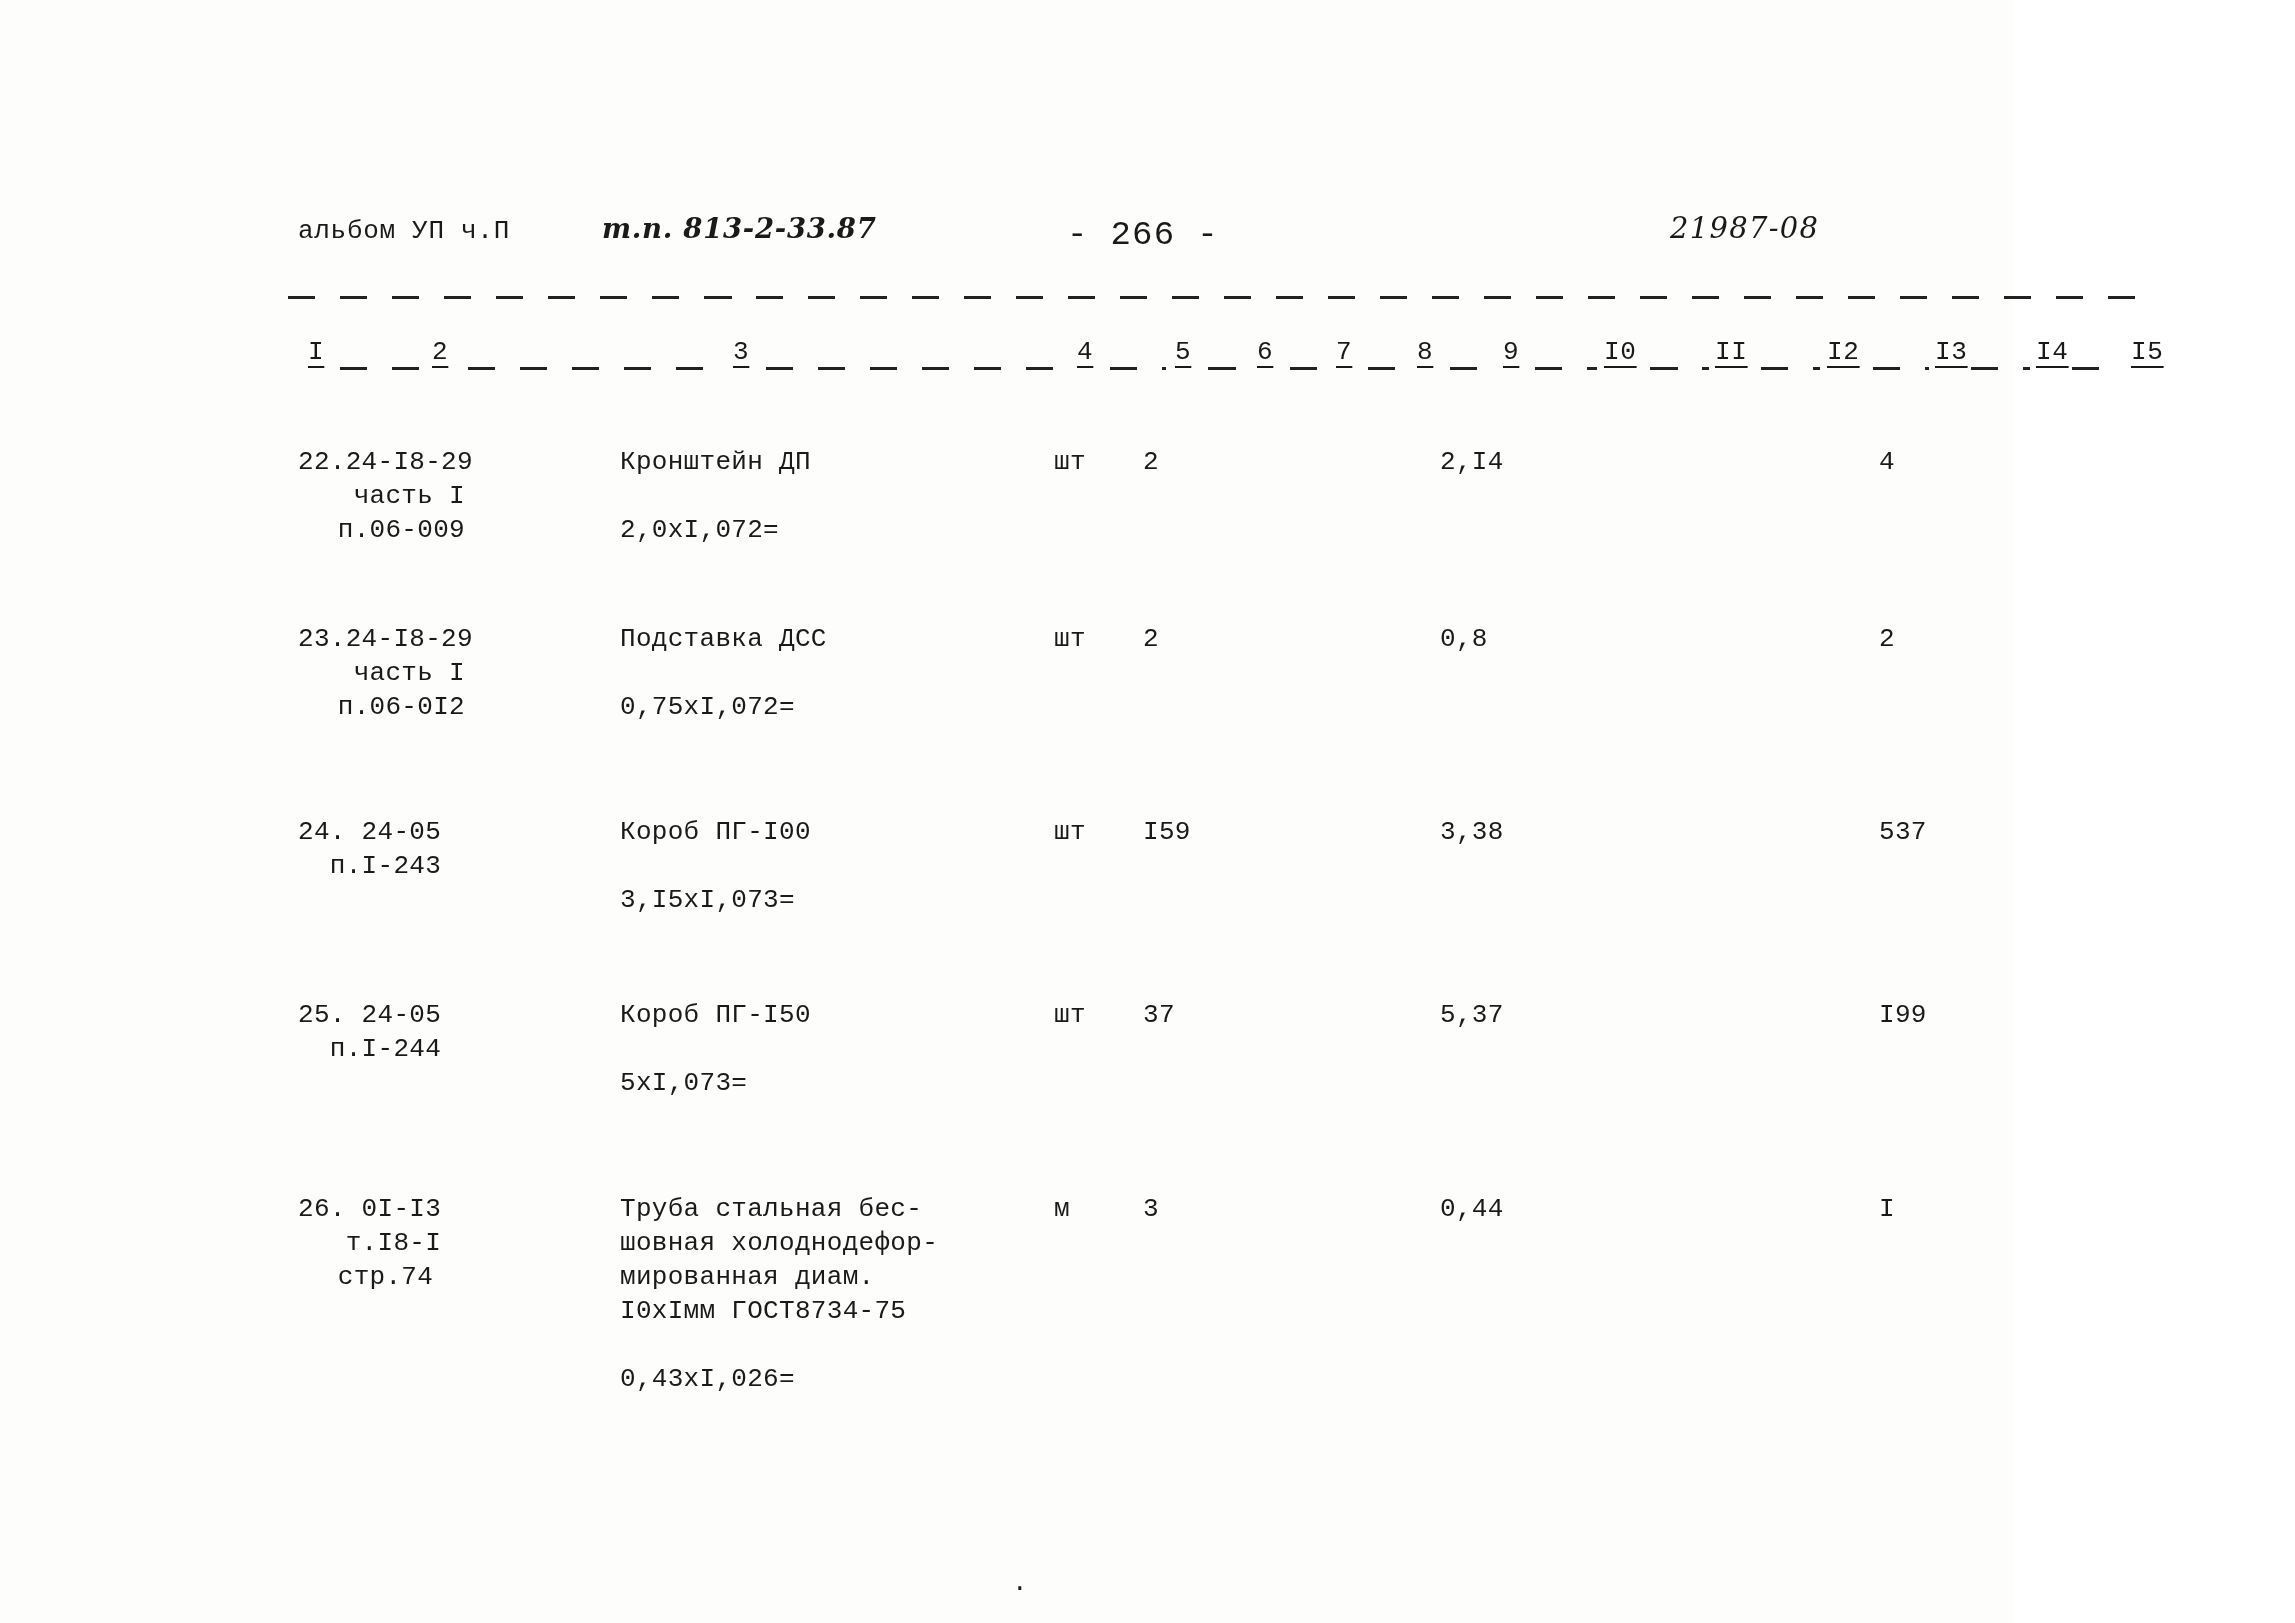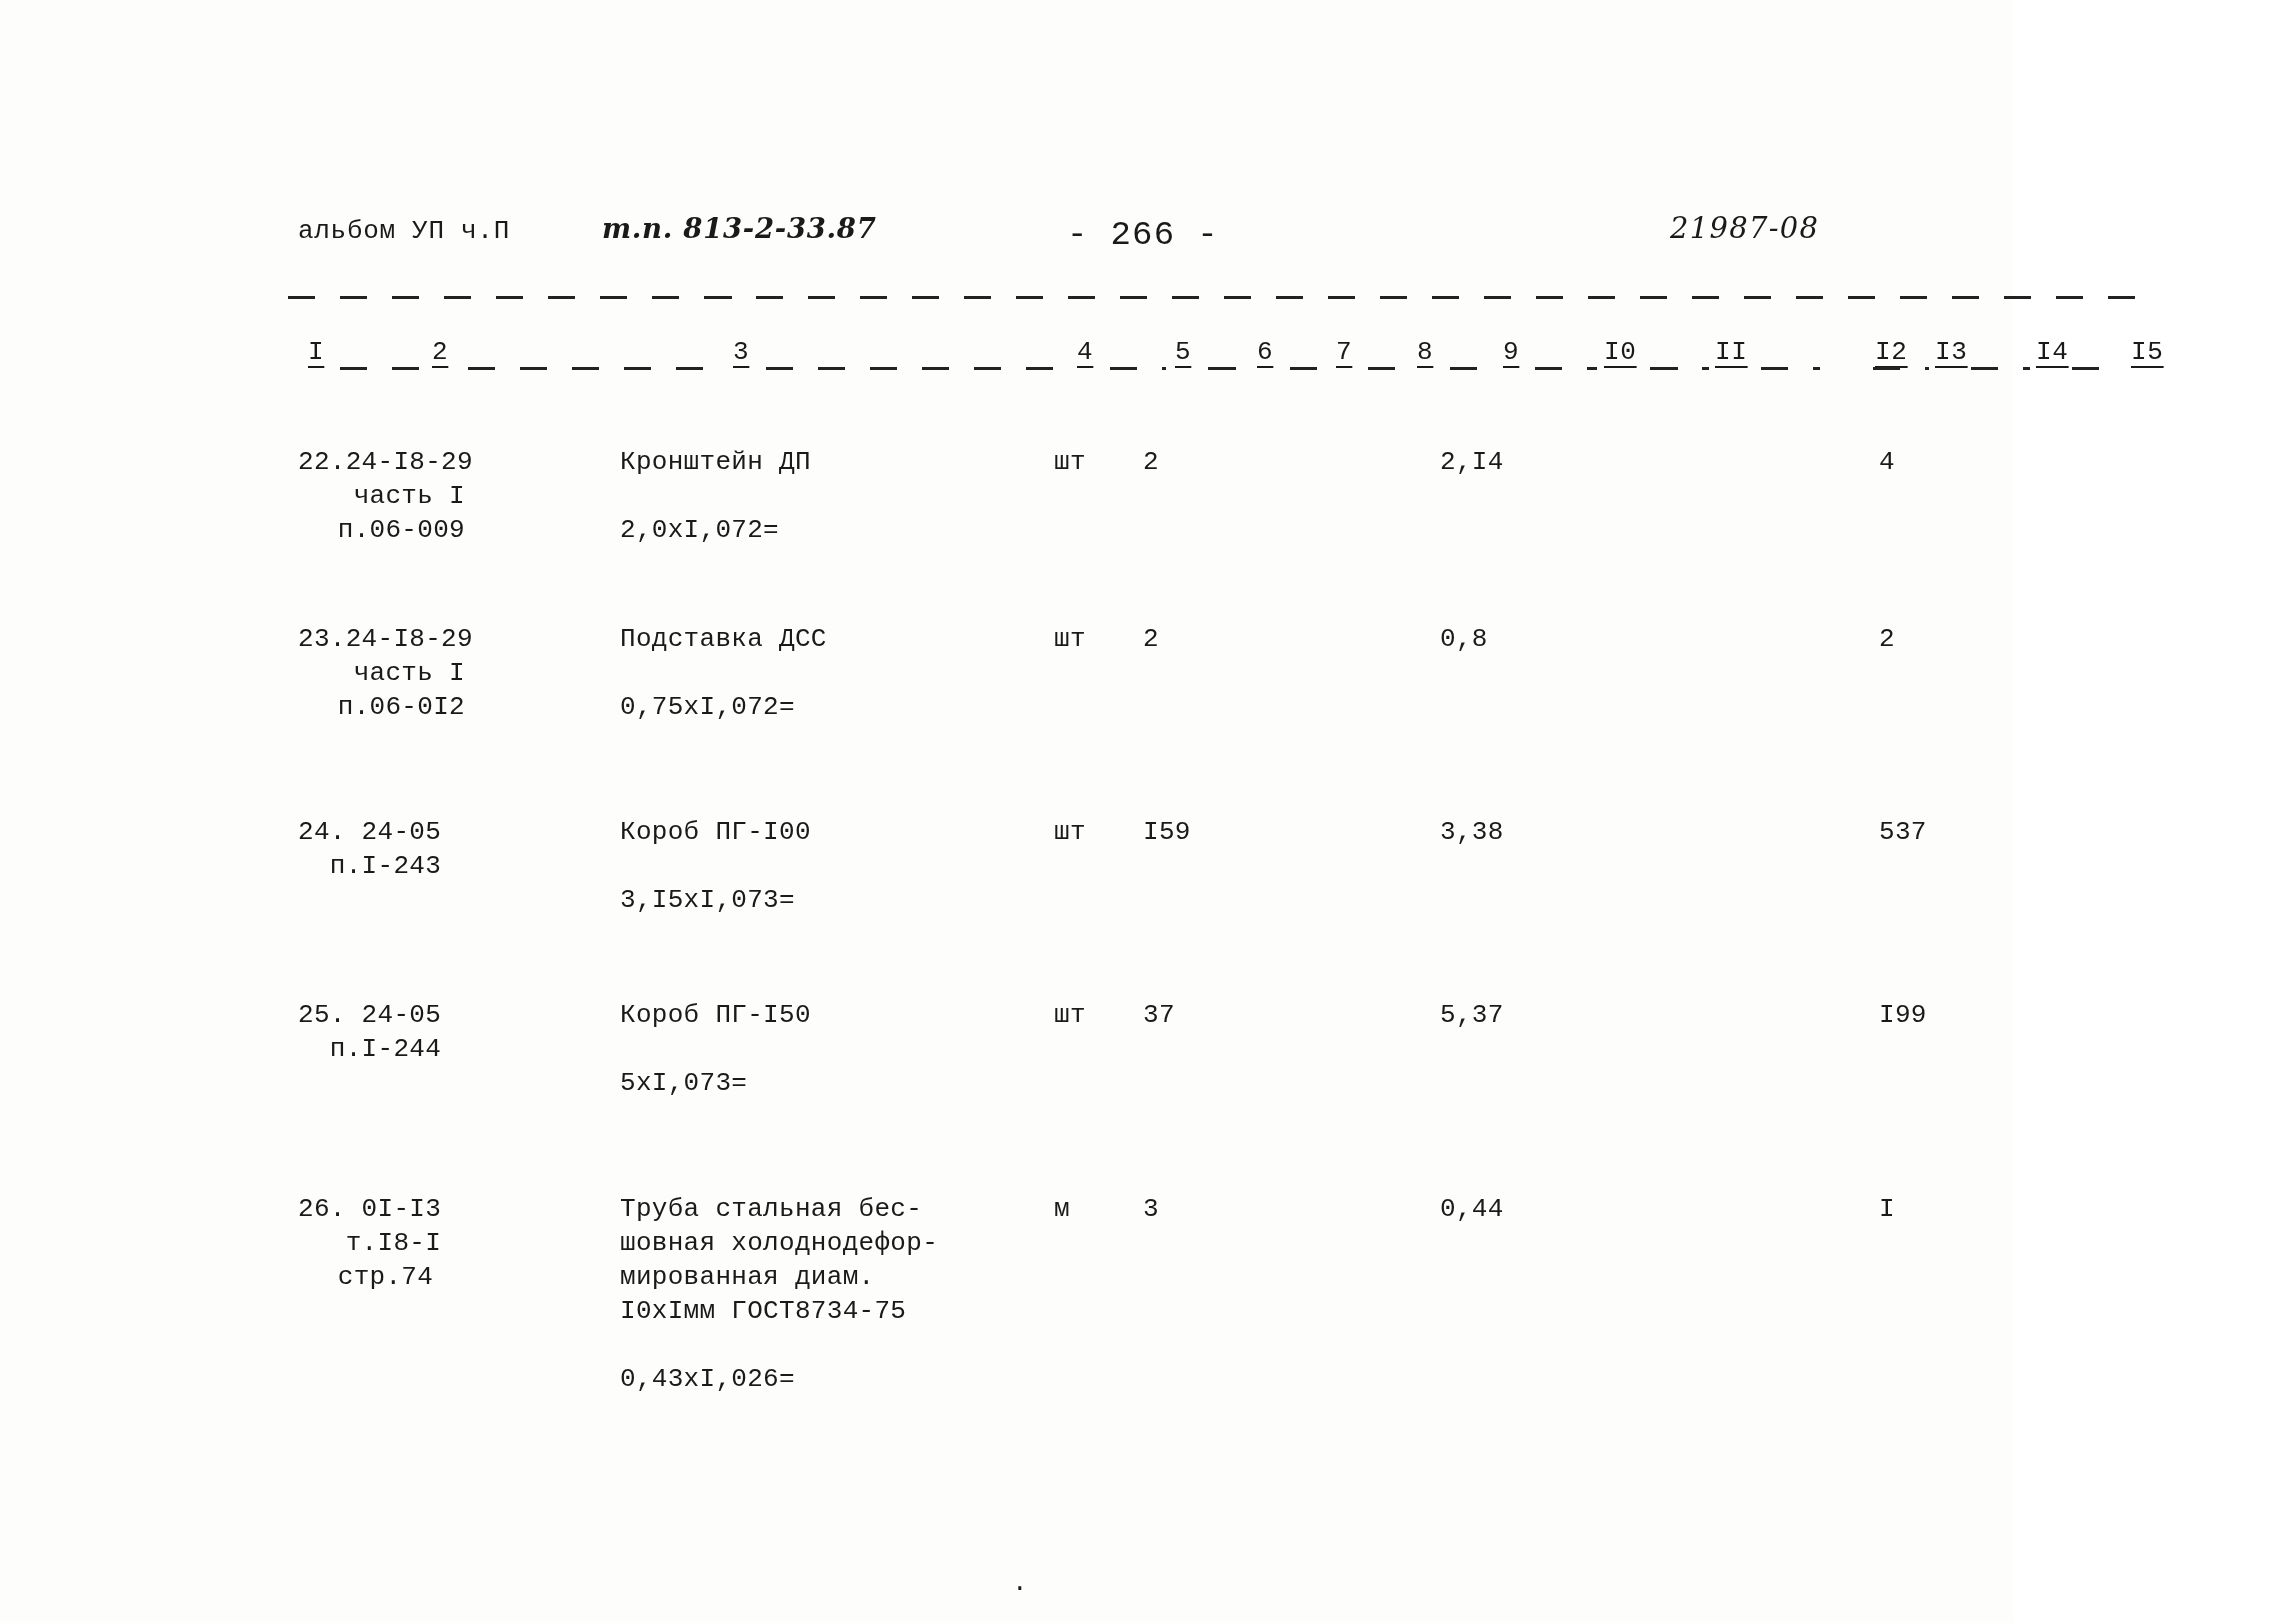--- a/index.html
+++ b/index.html
@@ -159,21 +159,21 @@
     <span class="cn" style="left:432px;">2</span>
     <span class="cn" style="left:733px;">3</span>
     <span class="cn" style="left:1077px;">4</span>
     <span class="cn" style="left:1175px;">5</span>
     <span class="cn" style="left:1257px;">6</span>
     <span class="cn" style="left:1336px;">7</span>
     <span class="cn" style="left:1417px;">8</span>
     <span class="cn" style="left:1503px;">9</span>
     <span class="cn" style="left:1604px;">I0</span>
     <span class="cn" style="left:1715px;">II</span>
-    <span class="cn" style="left:1827px;margin-left:48px;">I2</span>
+    <span class="cn" style="left:1827px;">I2</span>
     <span class="cn" style="left:1935px;">I3</span>
     <span class="cn" style="left:2036px;">I4</span>
     <span class="cn" style="left:2131px;">I5</span>
 
     <span class="seg" style="left:340px;  width:79px;"></span>
     <span class="seg" style="left:468px;  width:252px;"></span>
     <span class="seg" style="left:766px; width:298px;"></span>
     <span class="seg" style="left:1110px; width:56px;"></span>
     <span class="seg" style="left:1208px; width:39px;"></span>
     <span class="seg" style="left:1290px; width:36px;"></span>

